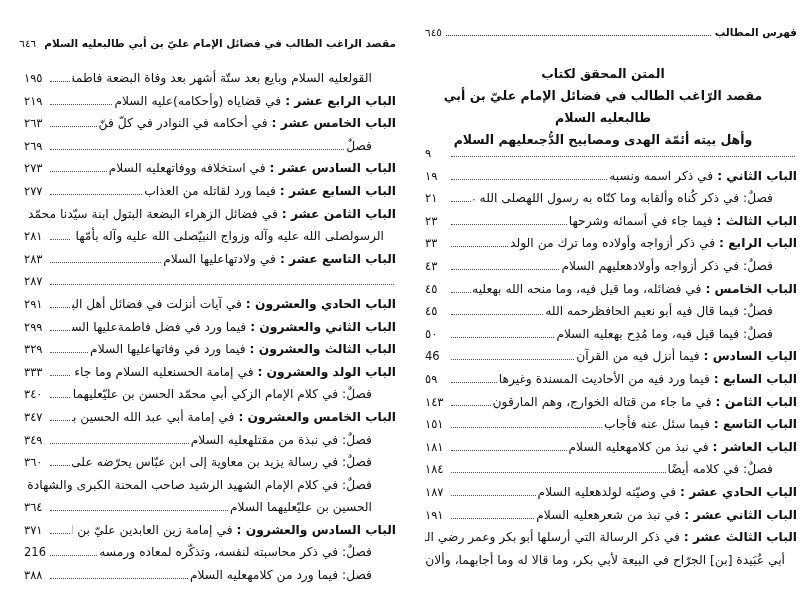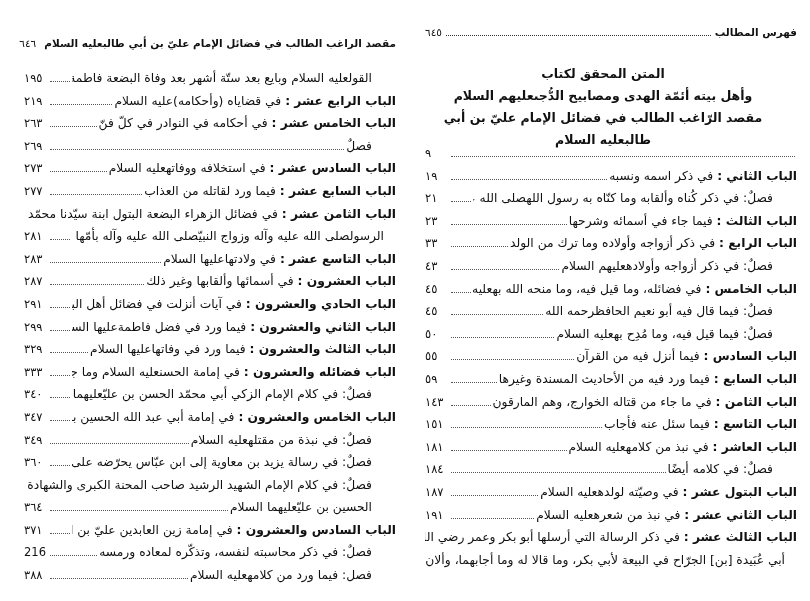--- a/index.html
+++ b/index.html
@@ -99,41 +99,40 @@
         <span class="label"><b></b><span>الرسولصلى الله عليه وآله وزواج النبيّصلى الله عليه وآله بأمّها خديجةعليها السلام</span></span>
         <span class="dots"></span>
         <span class="num">٢٨١</span>
       </li>
       <li class="row main">
         <span class="label"><b>الباب التاسع عشر :</b><span> في ولادتهاعليها السلام</span></span>
         <span class="dots"></span>
         <span class="num">٢٨٣</span>
       </li>
       <li class="row main">
-        <span class="label"><b>الباب العشرون :</b><span> في أسمائها وألقابها وغير ذلك</span></span>
         <span class="dots"></span>
         <span class="num">٢٨٧</span>
       </li>
       <li class="row main">
         <span class="label"><b>الباب الحادي والعشرون :</b><span> في آيات أنزلت في فضائل أهل البيتعليهم السلام</span></span>
         <span class="dots"></span>
         <span class="num">٢٩١</span>
       </li>
       <li class="row main">
         <span class="label"><b>الباب الثاني والعشرون :</b><span> فيما ورد في فضل فاطمةعليها السلام من الأحاديث</span></span>
         <span class="dots"></span>
         <span class="num">٢٩٩</span>
       </li>
       <li class="row main">
         <span class="label"><b>الباب الثالث والعشرون :</b><span> فيما ورد في وفاتهاعليها السلام</span></span>
         <span class="dots"></span>
         <span class="num">٣٢٩</span>
       </li>
       <li class="row main">
-        <span class="label"><b>الباب فضائله والعشرون :</b><span> في إمامة الحسنعليه السلام وما جاء في ذلك</span></span>
+        <span class="label"><b>الباب الولد والعشرون :</b><span> في إمامة الحسنعليه السلام وما جاء في ذلك</span></span>
         <span class="dots"></span>
         <span class="num">٣٣٣</span>
       </li>
       <li class="row sub">
         <span class="label"><b></b><span>فصلٌ: في كلام الإمام الزكي أبي محمّد الحسن بن عليّعليهما السلام</span></span>
         <span class="dots"></span>
         <span class="num">٣٤٠</span>
       </li>
       <li class="row main">
         <span class="label"><b>الباب الخامس والعشرون :</b><span> في إمامة أبي عبد الله الحسين بن عليّعليهما السلام</span></span>
@@ -177,22 +176,22 @@
 </div>
 
 <div class="page page-right">
   <div class="running-head">
     <span class="title">فهرس المطالب</span>
     <span class="dots"></span>
     <span class="num">٦٤٥</span>
   </div>
   <div class="book-title">
     <div>المتن المحقق لكتاب</div>
+    <div>مقصد الرّاغب الطالب في فضائل الإمام عليّ بن أبي طالبعليه السلام</div>
     <div>وأهل بيته أئمّة الهدى ومصابيح الدُّجىعليهم السلام</div>
-    <div>مقصد الرّاغب الطالب في فضائل الإمام عليّ بن أبي طالبعليه السلام</div>
   </div>
   <ul class="toc">
       <li class="row main">
         <span class="dots"></span>
         <span class="num">٩</span>
       </li>
       <li class="row main">
         <span class="label"><b>الباب الثاني :</b><span> في ذكر اسمه ونسبه</span></span>
         <span class="dots"></span>
         <span class="num">١٩</span>
@@ -228,21 +227,21 @@
         <span class="num">٤٥</span>
       </li>
       <li class="row sub">
         <span class="label"><b></b><span>فصلٌ: فيما قيل فيه، وما مُدِح بهعليه السلام</span></span>
         <span class="dots"></span>
         <span class="num">٥٠</span>
       </li>
       <li class="row main">
         <span class="label"><b>الباب السادس :</b><span> فيما أنزل فيه من القرآن</span></span>
         <span class="dots"></span>
-        <span class="num">٥٥</span>
+        <span class="num">46</span>
       </li>
       <li class="row main">
         <span class="label"><b>الباب السابع :</b><span> فيما ورد فيه من الأحاديث المسندة وغيرها</span></span>
         <span class="dots"></span>
         <span class="num">٥٩</span>
       </li>
       <li class="row main">
         <span class="label"><b>الباب الثامن :</b><span> في ما جاء من قتاله الخوارج، وهم المارقون</span></span>
         <span class="dots"></span>
         <span class="num">١٤٣</span>
@@ -256,21 +255,21 @@
         <span class="label"><b>الباب العاشر :</b><span> في نبذ من كلامهعليه السلام</span></span>
         <span class="dots"></span>
         <span class="num">١٨١</span>
       </li>
       <li class="row sub">
         <span class="label"><b></b><span>فصلٌ: في كلامه أيضًا</span></span>
         <span class="dots"></span>
         <span class="num">١٨٤</span>
       </li>
       <li class="row main">
-        <span class="label"><b>الباب البتول عشر :</b><span> في وصيّته لولدهعليه السلام</span></span>
+        <span class="label"><b>الباب الحادي عشر :</b><span> في وصيّته لولدهعليه السلام</span></span>
         <span class="dots"></span>
         <span class="num">١٨٧</span>
       </li>
       <li class="row main">
         <span class="label"><b>الباب الثاني عشر :</b><span> في نبذ من شعرهعليه السلام</span></span>
         <span class="dots"></span>
         <span class="num">١٩١</span>
       </li>
       <li class="row wrap">
         <span class="label"><b>الباب الثالث عشر :</b><span> في ذكر الرسالة التي أرسلها أبو بكر وعمر رضي الله عنهما مع</span></span>

